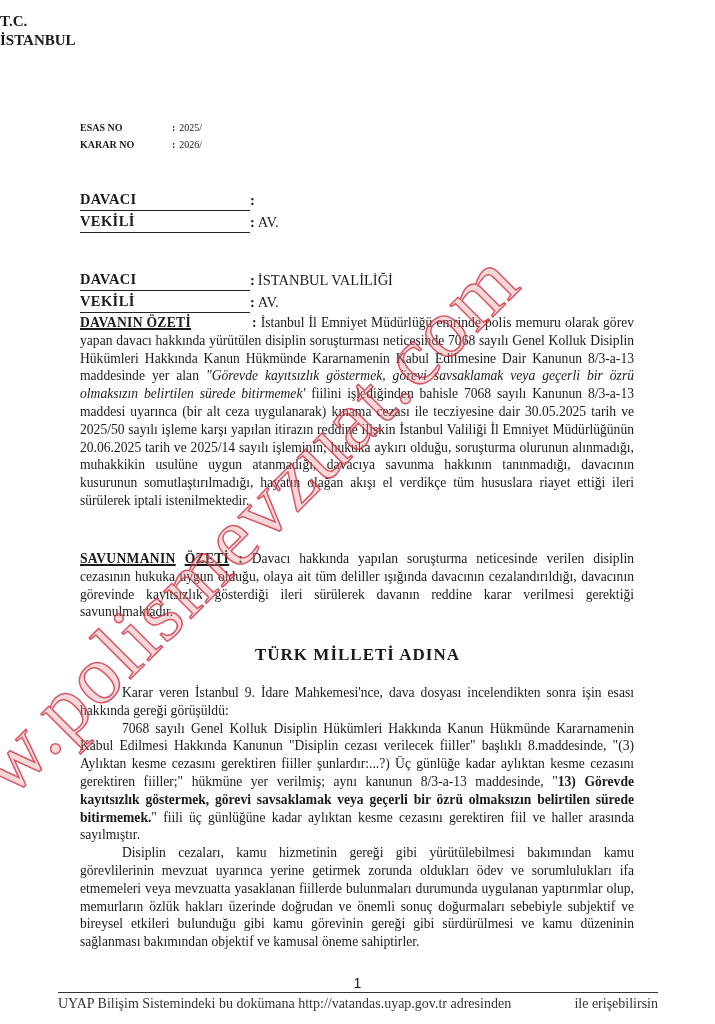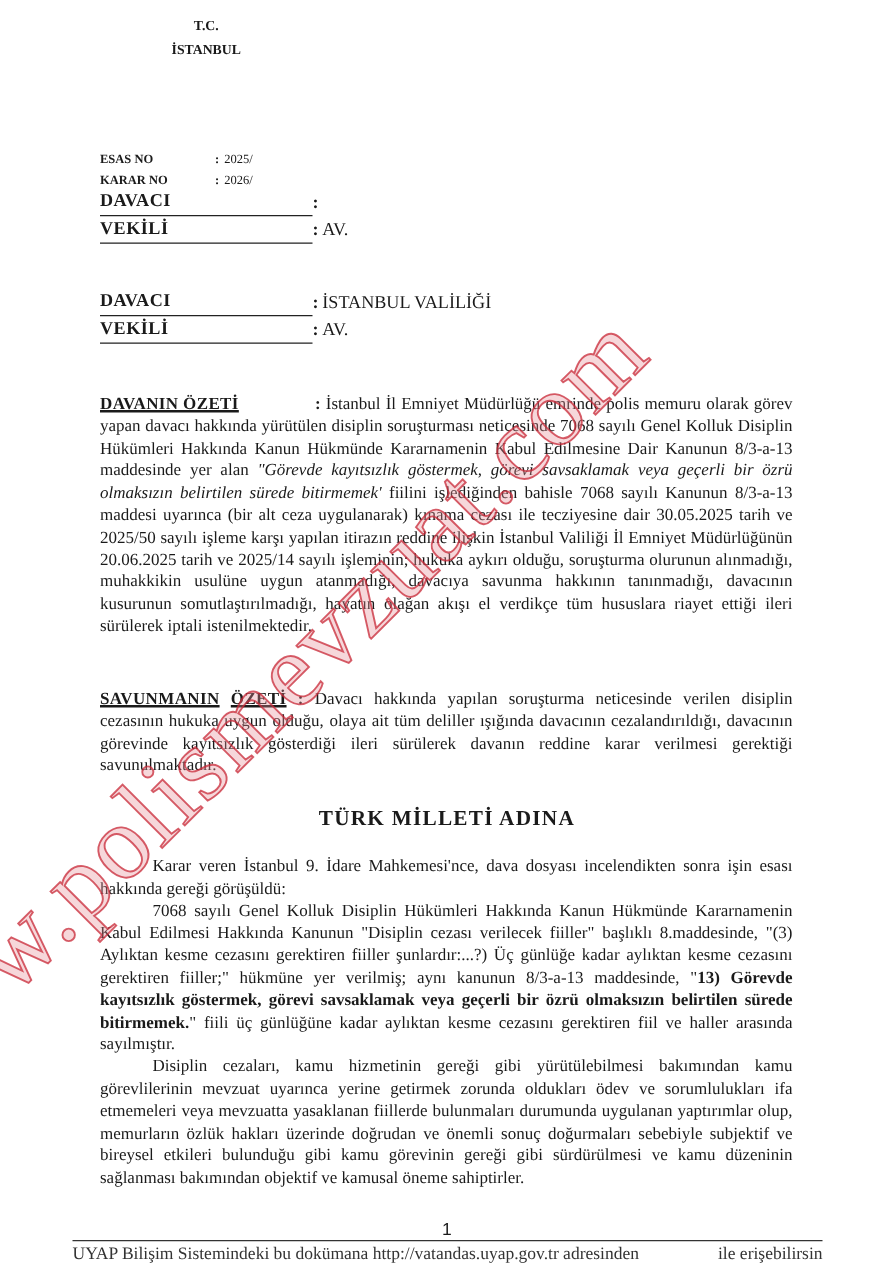--- a/index.html
+++ b/index.html
@@ -1,29 +1,29 @@
 <!DOCTYPE html>
 <html><head>
 <meta charset="utf-8">
 <style>
   html, body { margin: 0; padding: 0; }
   body {
     width: 715px; height: 1024px; background: #ffffff; position: relative; overflow: hidden;
     font-family: "Liberation Serif", "DejaVu Serif", serif; color: #1a1a1a;
   }
   .page { position: absolute; inset: 0; }
-  .header-block { position: absolute; left: 0; top: 12px; width: 330px; text-align: center; font-weight: bold; font-size: 11px; line-height: 19px; }
+  .header-block { position: absolute; left: 0; top: 12px; width: 330px; text-align: left; font-weight: bold; font-size: 15px; line-height: 19px; }
   .header-block div { white-space: nowrap; }
   .case-nos { position: absolute; left: 80px; top: 83px; font-weight: bold; font-size: 10px; line-height: 17px; margin-top: 36px; }
   .case-row { display: flex; }
   .case-row .lbl { width: 92px; }
   .case-row .val { font-weight: normal; }
   .case-row .colon { font-weight: bold; margin-right: 4px; }
 
-  .party { position: absolute; left: 80px; font-size: 14.5px; line-height: 21px; }
+  .party { position: absolute; left: 80px; font-size: 14.5px; line-height: 21px; margin-top: 38px; }
   .party-row { display: flex; align-items: flex-end; }
   .party-row .lbl { width: 170px; font-weight: bold; border-bottom: 1.5px solid #222; letter-spacing: 0.4px; }
   .party-row .colon { font-weight: bold; margin-right: 3px; }
   .party-row .val { }
 
   .para { position: absolute; left: 80px; width: 554px; font-size: 13.6px; line-height: 17.8px; text-align: justify; }
   .para .sec-label { font-weight: bold; text-decoration: underline; text-decoration-thickness: 1.5px; letter-spacing: 0.3px; }
   .para .sec-colon { font-weight: bold; }
   .indent { text-indent: 42px; }
   .title-center { position: absolute; left: 0; width: 715px; text-align: center; font-weight: bold; font-size: 17px; letter-spacing: 1px; }

